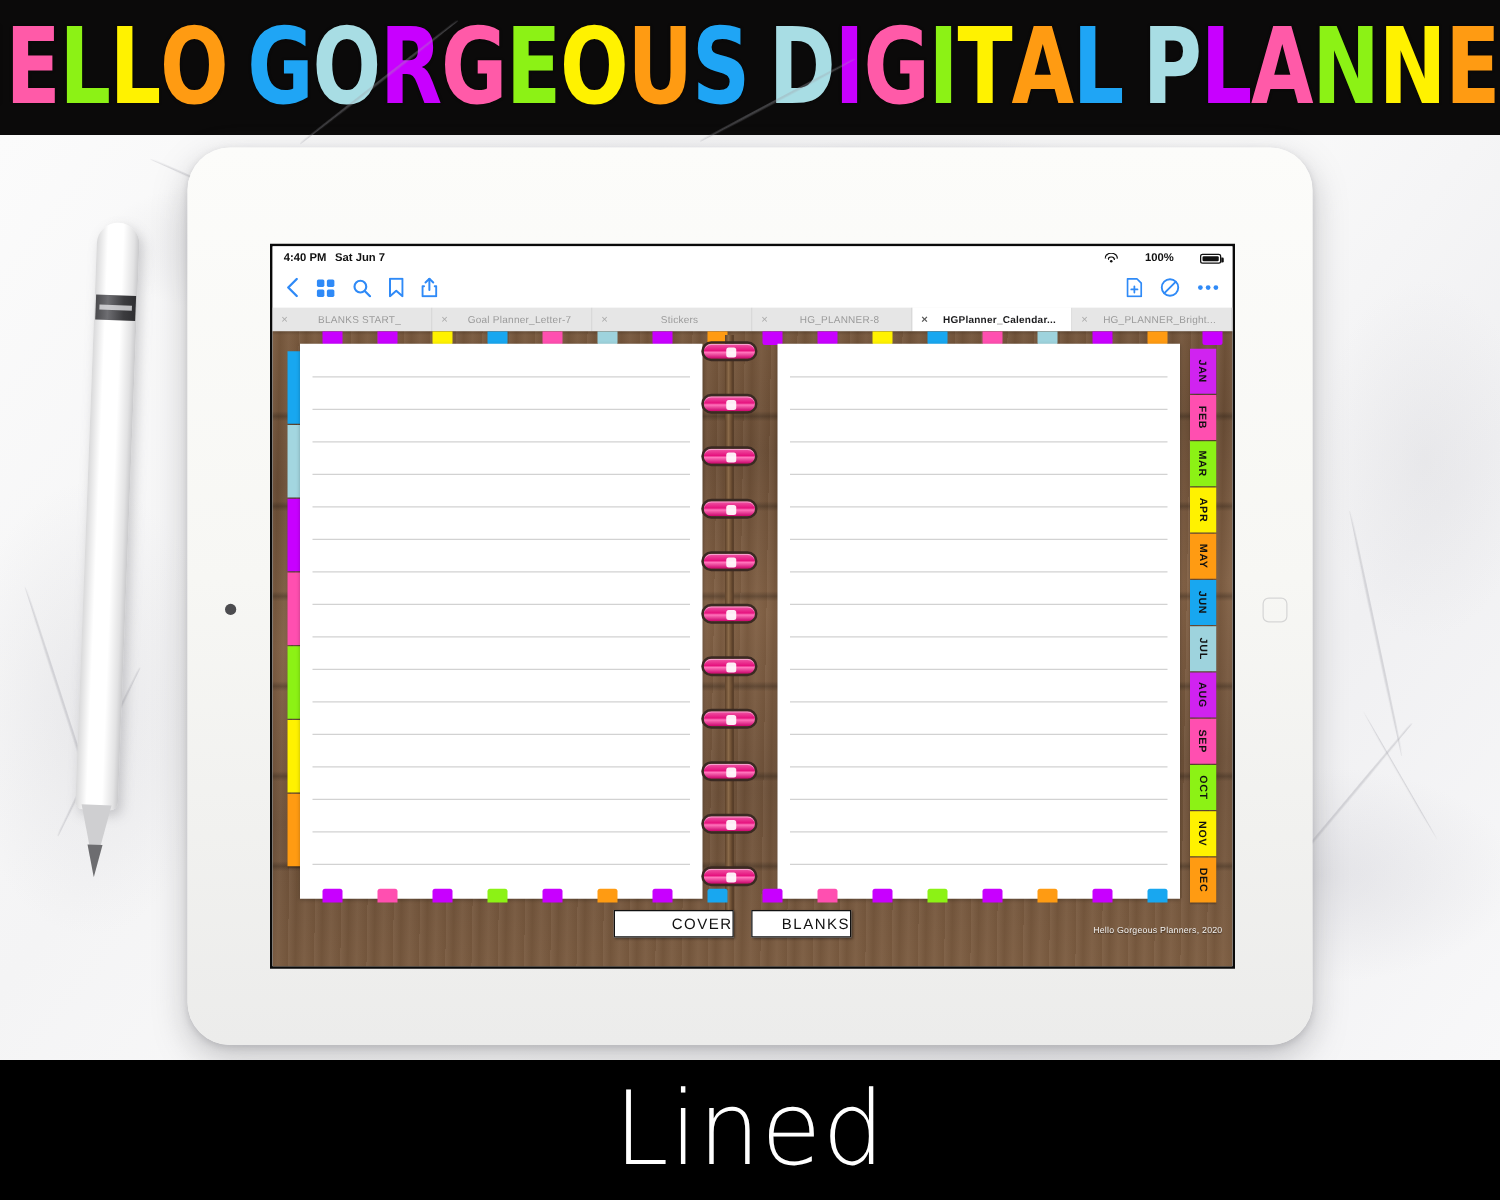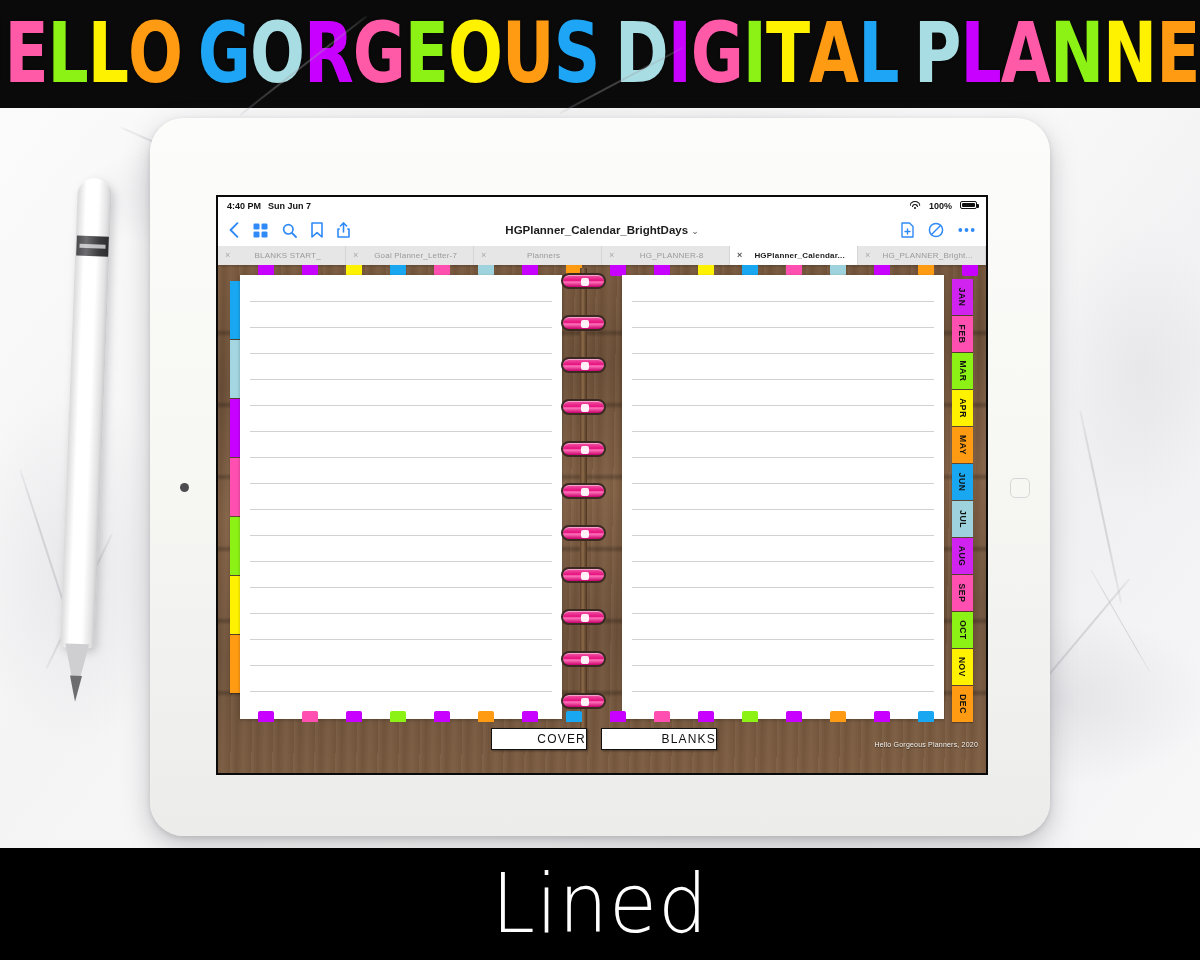--- a/index.html
+++ b/index.html
@@ -95,21 +95,21 @@
     background: #fff; border: 2px solid #0a0a0a; overflow: hidden;
   }
 
   
   .statusbar {
     position: relative; height: 17px; background: #fff;
     display: flex; align-items: center; padding: 4px 9px;
     font-size: 9px; color: #111; font-weight: 600;
   }
   .status-left { display: flex; gap: 7px; align-items: center; }
-  .status-right { margin-left: auto; display: flex; gap: 8px; align-items: flex-start; }
+  .status-right { margin-left: auto; display: flex; gap: 21px; align-items: flex-end; }
   .wifi-icon { width: 11px; height: 9px; position: relative; display: inline-block; }
   .wifi-icon i {
     position: absolute; border: 1.4px solid #111; border-bottom: none;
     border-radius: 50% 50% 0 0 / 100% 100% 0 0; left: 50%; transform: translateX(-50%);
   }
   .wifi-icon i:nth-child(1) { width: 11px; height: 5px; top: 0px; }
   .wifi-icon i:nth-child(2) { width: 6px; height: 3px; top: 3px; }
   .wifi-icon i:nth-child(3) { width: 2px; height: 2px; top: 6px; background: #111; border-radius: 50%; border: none; }
   .batt { width: 17px; height: 8px; border: 1px solid #111; border-radius: 2px; position: relative; }
   .batt::after { content: ""; position: absolute; right: -3px; top: 2px; width: 2px; height: 4px; background: #111; border-radius: 0 1px 1px 0; }
@@ -211,21 +211,21 @@
   .stub-row.bottom .stub { border-radius: 2px 2px 0 0; }
 
   
   .page-btn {
     position: absolute; background: #fff; border: 1.6px solid #111;
     font-size: 12px; letter-spacing: 1.2px; color: #111;
     padding: 3px 0; text-align: right; font-family: "Liberation Sans", sans-serif;
     box-shadow: 1px 1px 2px rgba(0,0,0,0.4); cursor: pointer;
   }
   #cover-btn { left: 273px; top: 463px; width: 96px; }
-  #blanks-btn { left: 383px; top: 463px; width: 116px; }
+  #blanks-btn { left: 383px; top: 463px; width: 80px; }
   .credit {
     position: absolute; right: 8px; top: 476px; font-size: 7px;
     color: #fff; opacity: 0.92; letter-spacing: 0.2px;
     text-shadow: 0 1px 1px rgba(0,0,0,0.6);
   }
 
   
   .caption {
     position: absolute; left: 0; top: 848px; width: 1200px; height: 112px;
     background: #000; display: flex; align-items: center; justify-content: center;
@@ -270,21 +270,21 @@
 
   <div class="ipad"></div>
   <div class="ipad-cam"></div>
   <div class="ipad-home"></div>
 
   <div class="screen">
 
     <div class="statusbar">
       <div class="status-left">
         <span>4:40 PM</span>
-        <span>Sun Jun 7</span>
+        <span>Sat Jun 7</span>
       </div>
       <div class="status-right">
         <span class="wifi-icon">
             <i></i>
             <i></i>
             <i></i>
           </span>
         <span>100%</span>
         <span class="batt">
             <i></i>
@@ -318,23 +318,20 @@
           </svg>
       </span>
       <span class="tb-icon">
         <svg width="13" height="16" viewBox="0 0 13 16">
           <path d="M6.5 1 L6.5 10" stroke="#2f8af7" stroke-width="1.6" stroke-linecap="round"></path>
           <path d="M3.4 4 L6.5 1 L9.6 4" stroke="#2f8af7" stroke-width="1.6" fill="none" stroke-linecap="round" stroke-linejoin="round"></path>
           <path d="M2.2 7 H1 V15 H12 V7 H10.8" stroke="#2f8af7" stroke-width="1.6" fill="none" stroke-linecap="round" stroke-linejoin="round"></path>
         </svg>
       </span>
 
-      <div class="doc-title">
-        <span>HGPlanner_Calendar_BrightDays</span><span class="chev">⌄</span>
-      </div>
 
       <div class="tb-right">
         <span class="tb-icon">
           <svg width="13" height="16" viewBox="0 0 13 16">
             <path d="M1 1 H8.5 L12 4.5 V15 H1 Z" stroke="#2f8af7" stroke-width="1.4" fill="none" stroke-linejoin="round"></path>
             <path d="M6.5 7 V12 M4 9.5 H9" stroke="#2f8af7" stroke-width="1.4" stroke-linecap="round"></path>
           </svg>
         </span>
         <span class="tb-icon">
           <svg width="16" height="16" viewBox="0 0 16 16">
@@ -356,21 +353,21 @@
         <div class="tab">
           <span class="tab-x">×</span>
           <span class="tab-label">BLANKS START_</span>
         </div>
         <div class="tab">
           <span class="tab-x">×</span>
           <span class="tab-label">Goal Planner_Letter-7</span>
         </div>
         <div class="tab">
           <span class="tab-x">×</span>
-          <span class="tab-label">Planners</span>
+          <span class="tab-label">Stickers</span>
         </div>
         <div class="tab">
           <span class="tab-x">×</span>
           <span class="tab-label">HG_PLANNER-8</span>
         </div>
         <div class="tab active">
           <span class="tab-x">×</span>
           <span class="tab-label">HGPlanner_Calendar...</span>
         </div>
         <div class="tab">

